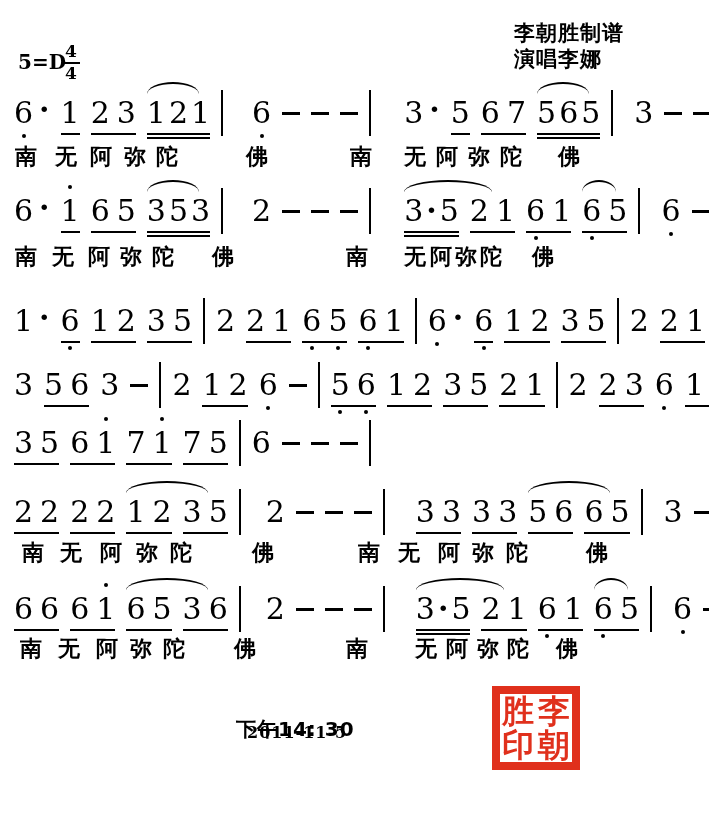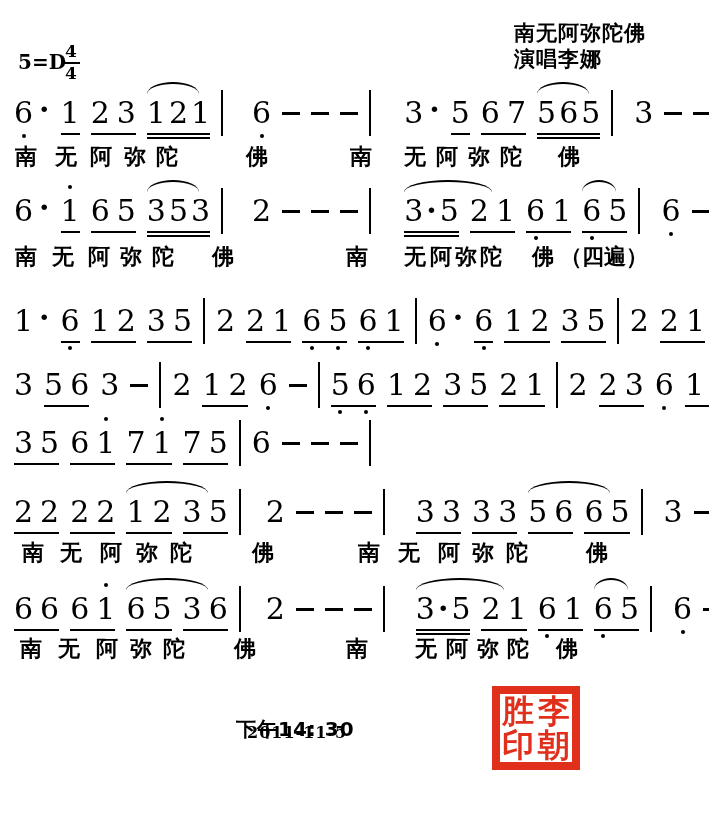--- a/index.html
+++ b/index.html
@@ -50,21 +50,21 @@
         display:grid;grid-template-columns:1fr 1fr;grid-template-rows:1fr 1fr;
         place-items:center;background:#fff;}
   .seal span{font-size:32px;line-height:1;font-weight:bold;color:#e0301c;
              font-family:"DejaVu Sans",sans-serif;}
 </style>
 </head>
 <body>
 
 <div class="page">
 
-  <div class="credit1">南无阿弥陀佛</div>
+  <div class="credit1">李朝胜制谱</div>
   <div class="credit2">演唱李娜</div>
   <div class="keysig">5=D</div>
   <div class="meter">
     <span>4</span>
     <span class="mline"></span>
     <span>4</span>
   </div>
 
   <div id="score">
       <div class="music-line" style="top: 88px;">
@@ -126,21 +126,20 @@
         <span class="syl" style="left: 88px;">阿</span>
         <span class="syl" style="left: 120px;">弥</span>
         <span class="syl" style="left: 152px;">陀</span>
         <span class="syl" style="left: 212px;">佛</span>
         <span class="syl" style="left: 346px;">南</span>
         <span class="syl" style="left: 404px;">无</span>
         <span class="syl" style="left: 430px;">阿</span>
         <span class="syl" style="left: 455px;">弥</span>
         <span class="syl" style="left: 480px;">陀</span>
         <span class="syl" style="left: 532px;">佛</span>
-        <span class="syl" style="left: 560px;">（四遍）</span>
       </div>
       <div class="music-line" style="top: 296px;">
         <span class="tok"><span class="ch">1</span><span class="pdot">·</span></span>
         <span class="tok"><span class="ch">6<i class="lodot" style="bottom: -12px;"></i></span><i class="ul" style="bottom: -5px;"></i></span>
         <span class="tok"><span class="ch" style="margin-right: 7px;">1</span><span class="ch">2</span><i class="ul" style="bottom: -5px;"></i></span>
         <span class="tok"><span class="ch" style="margin-right: 7px;">3</span><span class="ch">5</span><i class="ul" style="bottom: -5px;"></i></span>
         <span class="bar"></span>
         <span class="tok"><span class="ch">2</span></span>
         <span class="tok"><span class="ch" style="margin-right: 7px;">2</span><span class="ch">1</span><i class="ul" style="bottom: -5px;"></i></span>
         <span class="tok"><span class="ch" style="margin-right: 7px;">6<i class="lodot" style="bottom: -12px;"></i></span><span class="ch">5<i class="lodot" style="bottom: -12px;"></i></span><i class="ul" style="bottom: -5px;"></i></span>

